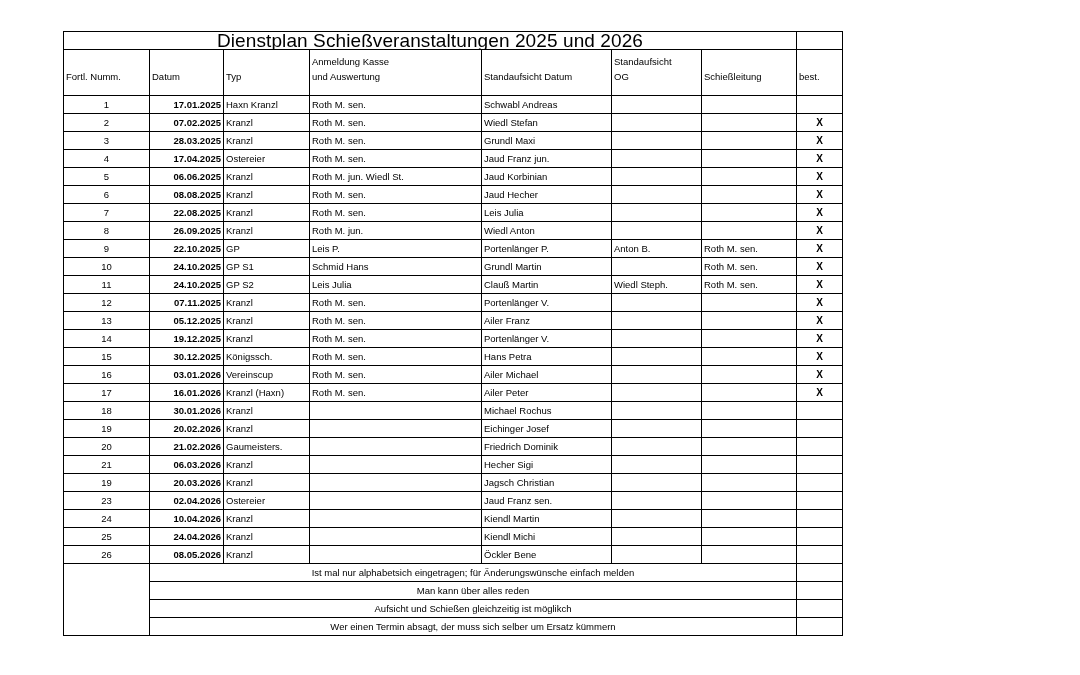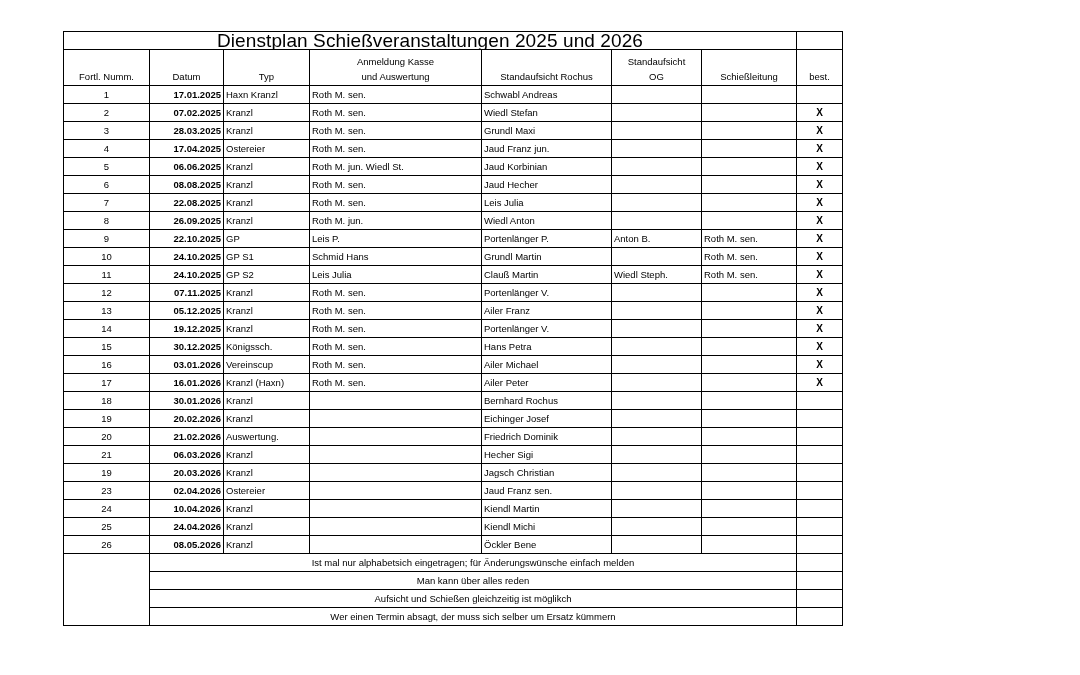--- a/index.html
+++ b/index.html
@@ -62,23 +62,22 @@
     height: 28px;
     border-left: 1px solid #000;
     border-right: 1px solid #000;
     border-top: 1px solid #000;
     border-bottom: 1px solid #000;
   }
   
   tr.head td {
     height: 34px;
     vertical-align: bottom;
-    padding-bottom: 1px;
+    padding-bottom: 11px;
     font-size: 9.5px;
-    text-align: center;
   }
   td.head-wrap {
     white-space: normal;
     line-height: 12px;
     vertical-align: bottom;
   }
   
   td.num  { text-align: center; }
   td.date { text-align: right; padding-right: 1px; font-weight: bold; }
   td.ctr  { text-align: center; font-weight: bold; font-size: 10px; }
@@ -119,21 +118,21 @@
         <td class="title-pad"></td>
       </tr>
       <tr class="head">
         <td>Fortl. Numm.</td>
         <td>Datum</td>
         <td>Typ</td>
         <td class="head-wrap">
           <span>Anmeldung Kasse</span><br>
           <span>und Auswertung</span>
         </td>
-        <td>Standaufsicht Rochus</td>
+        <td>Standaufsicht Datum</td>
         <td class="head-wrap">
           <span>Standaufsicht</span><br>
           <span>OG</span>
         </td>
         <td>Schießleitung</td>
         <td>best.</td>
       </tr>
 
     <tr>
           <td class="num">1</td>
@@ -303,39 +302,39 @@
           <td class=" green">Ailer Peter</td>
           <td class=""></td>
           <td class=""></td>
           <td class="ctr">X</td>
         </tr>
         <tr>
           <td class="num">18</td>
           <td class="date">30.01.2026</td>
           <td class="">Kranzl</td>
           <td class=""></td>
-          <td class="">Bernhard Rochus</td>
+          <td class="">Michael Rochus</td>
           <td class=""></td>
           <td class=""></td>
           <td class="ctr"></td>
         </tr>
         <tr>
           <td class="num">19</td>
           <td class="date">20.02.2026</td>
           <td class="">Kranzl</td>
           <td class=""></td>
           <td class="">Eichinger Josef</td>
           <td class=""></td>
           <td class=""></td>
           <td class="ctr"></td>
         </tr>
         <tr>
           <td class="num">20</td>
           <td class="date">21.02.2026</td>
-          <td class="">Auswertung.</td>
+          <td class="">Gaumeisters.</td>
           <td class=""></td>
           <td class="">Friedrich Dominik</td>
           <td class=""></td>
           <td class=""></td>
           <td class="ctr"></td>
         </tr>
         <tr>
           <td class="num">21</td>
           <td class="date">06.03.2026</td>
           <td class="">Kranzl</td>

